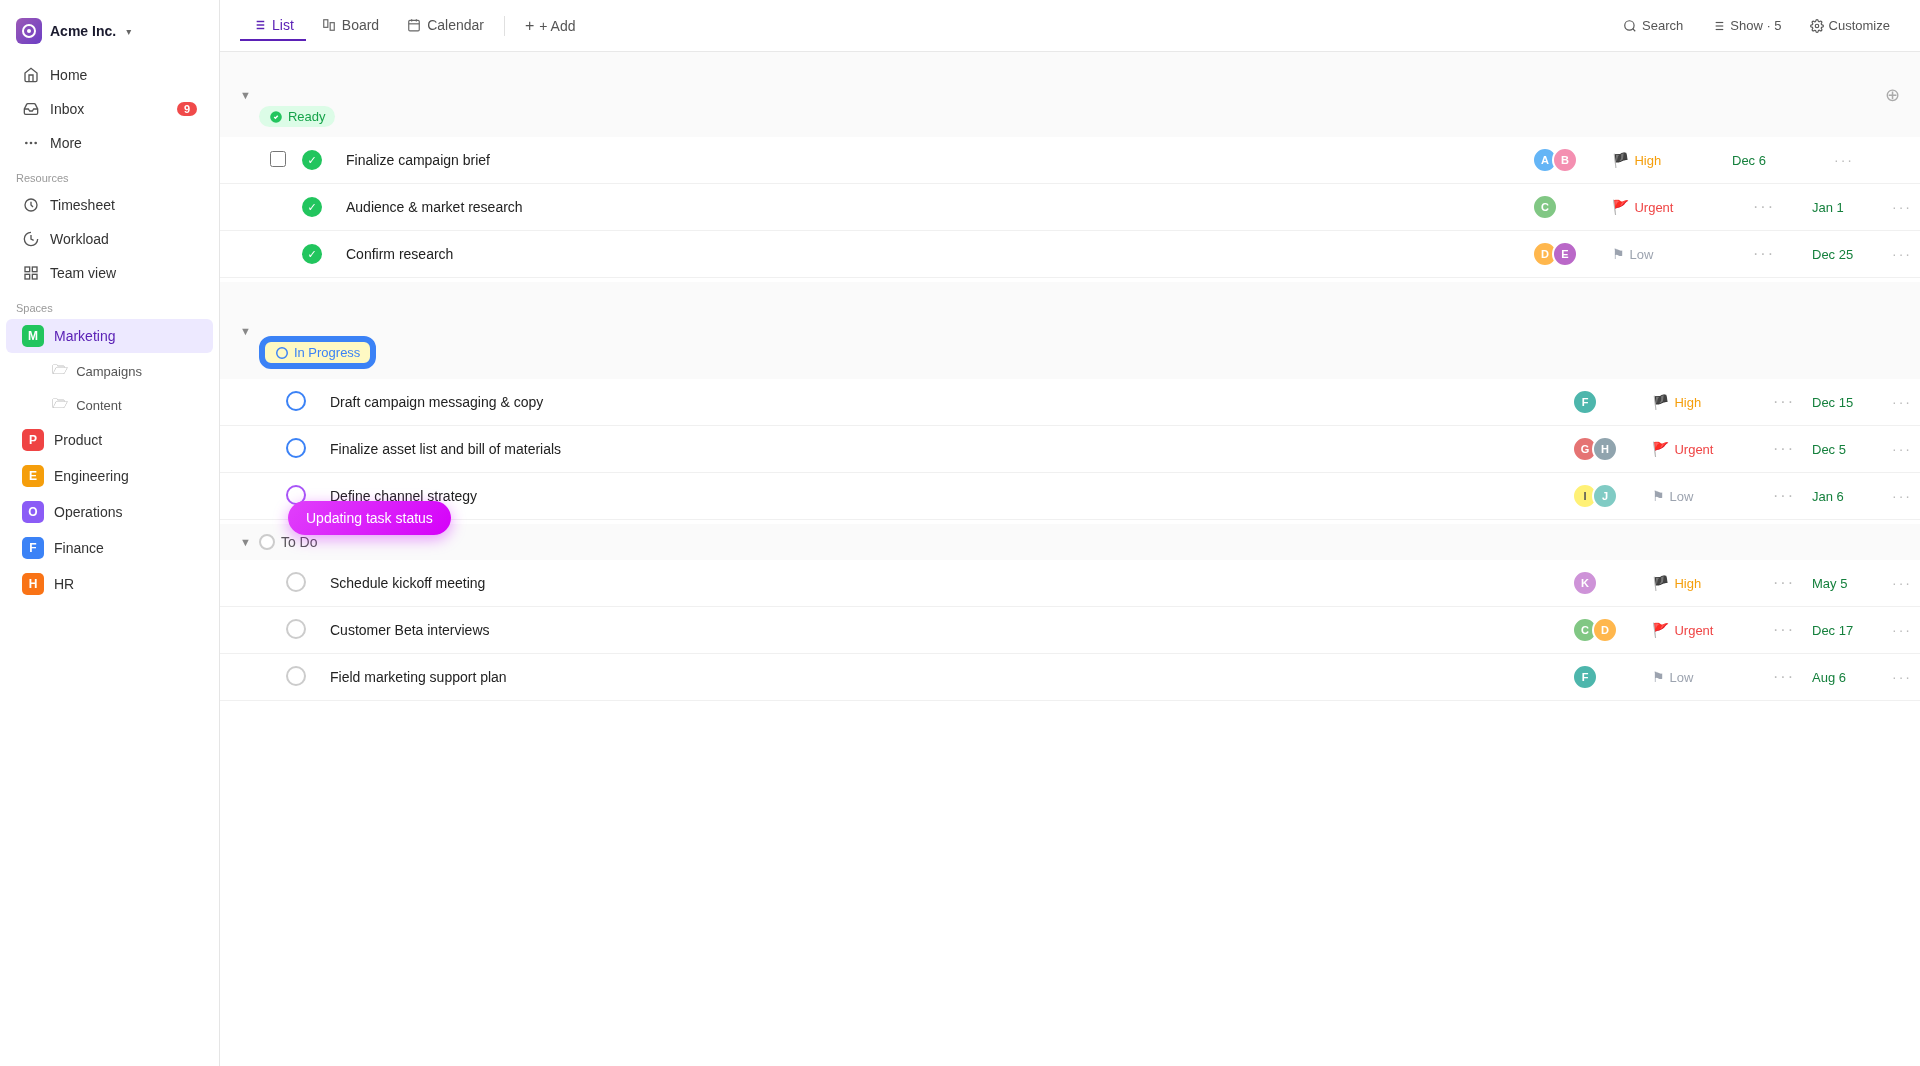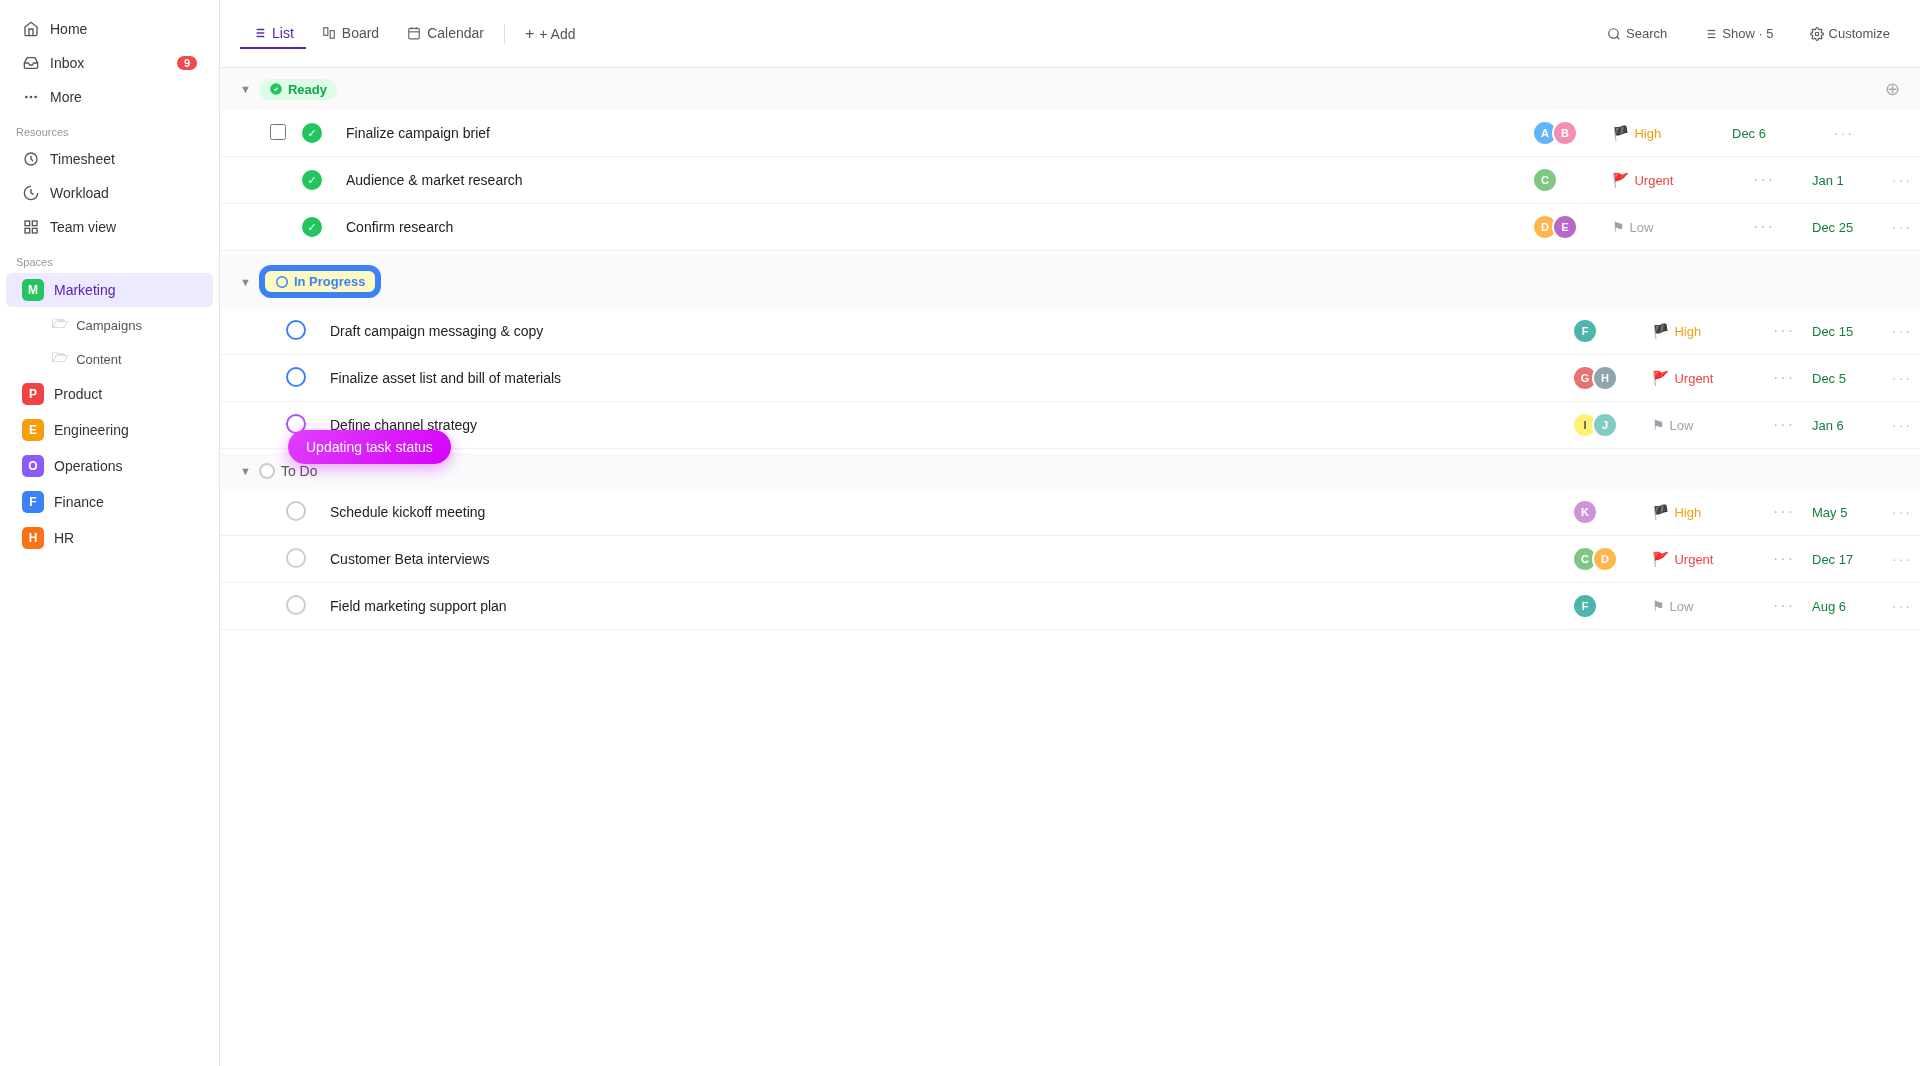--- a/index.html
+++ b/index.html
@@ -122,21 +122,21 @@
       flex-direction: column;
       background: #fff;
       overflow: hidden;
     }
 
     
     .topbar {
       display: flex;
       align-items: center;
       padding: 0 20px;
-      height: 68px;
+      height: 52px;
       border-bottom: 1px solid #e8e8e8;
       gap: 4px;
       flex-shrink: 0;
     }
     .topbar-tab {
       display: flex;
       align-items: center;
       gap: 6px;
       padding: 6px 12px;
       font-size: 14px;
@@ -156,21 +156,21 @@
       padding: 6px 12px;
       font-size: 14px;
       color: #555;
       cursor: pointer;
       border-radius: 6px;
     }
     .topbar-right {
       margin-left: auto;
       display: flex;
       align-items: center;
-      gap: 16px;
+      gap: 8px;
       text-align: right;
     }
     .topbar-action {
       display: flex; align-items: center; gap: 5px;
       padding: 5px 10px;
       font-size: 13px;
       color: #555;
       cursor: pointer;
       border-radius: 6px;
     }
@@ -185,21 +185,22 @@
       background: #fafafa;
     }
     .section-collapse { color: #888; font-size: 11px; cursor: pointer; }
     .section-badge {
       display: inline-flex;
       align-items: center;
       gap: 5px;
       padding: 3px 10px;
       border-radius: 12px;
       font-size: 13px;
-      font-weight: 700;
+      font-weight: 400;
+      margin-top: 44px;
     }
     .section-badge.ready { background: #dcfce7; color: #16a34a; }
     .section-badge.inprogress { background: #fef9c3; color: #3b82f6; border: 6px solid #3b82f6; }
     .section-add { margin-left: auto; color: #aaa; cursor: pointer; font-size: 18px; }
 
     
     .task-table {
       width: 100%;
       border-collapse: collapse;
       background: #fff;
@@ -304,20 +305,30 @@
 
     .section-wrapper { margin-bottom: 4px; }
 
     td.checkbox-col { padding-left: 20px; width: 30px; }
   </style>
 </head>
 <body>
 
 <nav id="sidebar">
 
+  <div class="sidebar-header">
+    <div class="acme-logo">
+      <svg width="16" height="16" viewBox="0 0 16 16" fill="none">
+        <circle cx="8" cy="8" r="6" stroke="white" stroke-width="2"></circle>
+        <circle cx="8" cy="8" r="2" fill="white"></circle>
+      </svg>
+    </div>
+    <span class="sidebar-header-title">Acme Inc.</span>
+    <span class="sidebar-header-arrow">▾</span>
+  </div>
 
   <div class="nav-item">
     <span class="icon">
       <svg width="16" height="16" viewBox="0 0 24 24" fill="none" stroke="#555" stroke-width="2">
         <path d="M3 9l9-7 9 7v11a2 2 0 01-2 2H5a2 2 0 01-2-2z"></path>
           <polyline points="9,22 9,12 15,12 15,22"></polyline>
       </svg>
     </span>
     <span>Home</span>
   </div>

